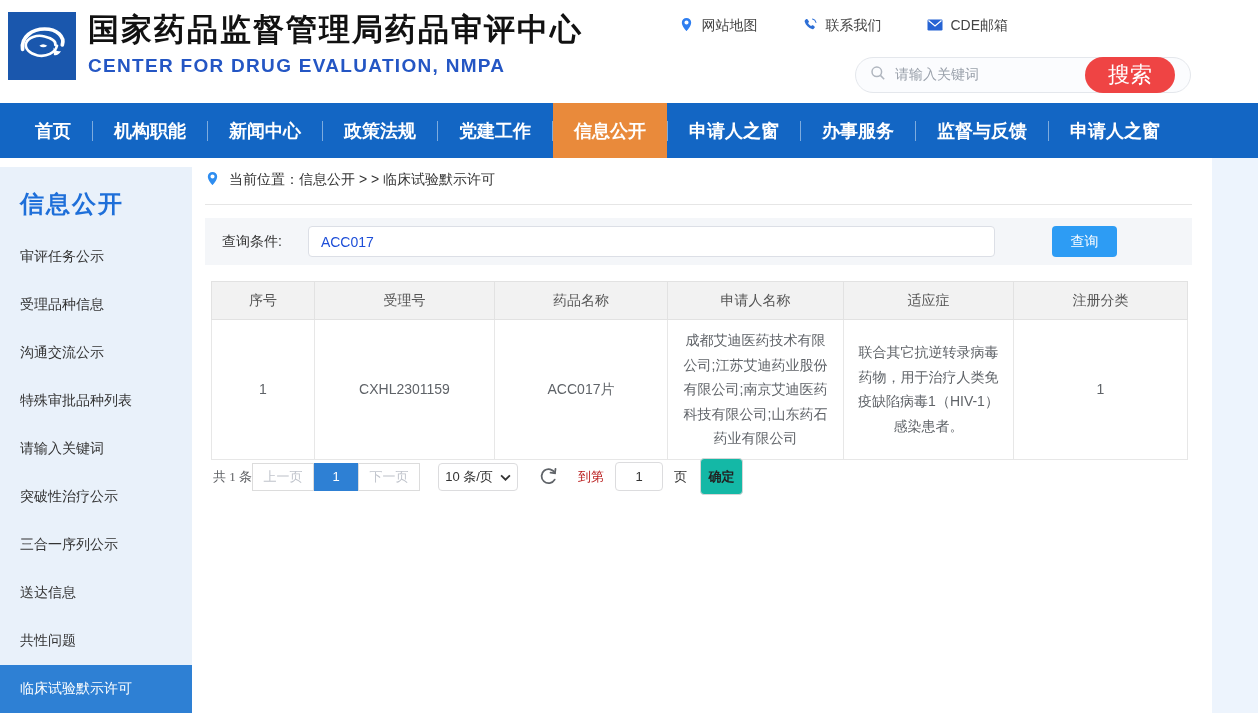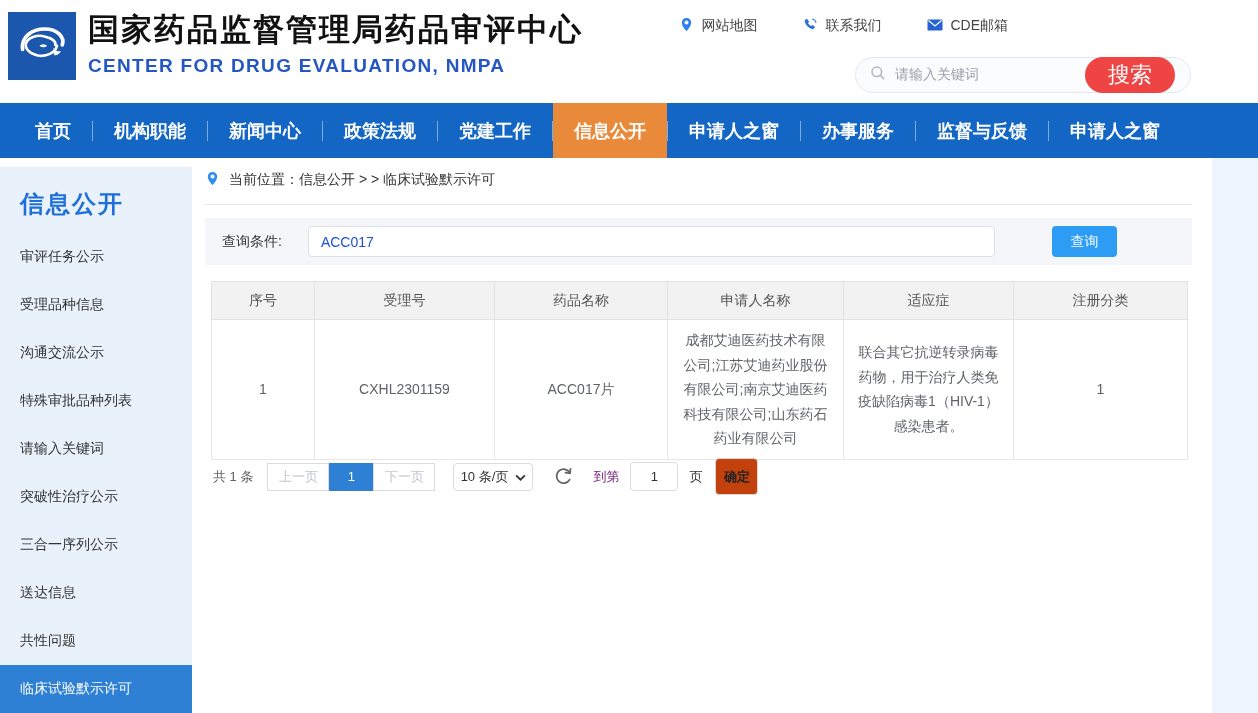--- a/index.html
+++ b/index.html
@@ -53,36 +53,36 @@
                border:none; border-radius:4px; color:#fff; font-size:14px; cursor:pointer; }
   .result-table { position:absolute; top:114px; left:6px; width:976px; border-collapse:collapse;
                   table-layout:fixed; font-size:14px; text-align:center;padding-left:7px; }
   .result-table th { background:#f2f2f2; height:38px; font-weight:normal; color:#555;
                      border:1px solid #e2e2e2; }
   .result-table td { height:118px; border:1px solid #e7e7e7; color:#5f6368; padding:8px 13px;
                      line-height:1.75; vertical-align:middle; }
   
   .pagination { position:absolute; top:291px; left:8px; display:flex; align-items:center;
                 font-size:13px; color:#606266; }
-  .pg-total { margin-right:14px; color:#606266; }
+  .pg-total { margin-right:0; color:#606266;font-family:Liberation Serif, serif; }
   .pg-btn { width:62px; height:28px; border:1px solid #dcdcdc; background:#fff; color:#c0c4cc;
             display:flex; align-items:center; justify-content:center; font-size:13px; cursor:pointer; }
   .pg-page { width:44px; height:28px; background:#2e80d4; color:#fff; border:1px solid #2e80d4;
              display:flex; align-items:center; justify-content:center; font-size:13px; cursor:pointer; }
   .pg-select { margin-left:18px; width:80px; height:28px; border:1px solid #dcdcde; border-radius:4px;
                display:flex; align-items:center; justify-content:center; gap:7px; color:#333;
                background:#fff; cursor:pointer; font-size:13px; }
   .pg-refresh { margin-left:21px; display:flex; align-items:center; cursor:pointer; }
-  .pg-goto-label { margin-left:20px; color:#701a75; }
+  .pg-goto-label { margin-left:20px; color:#b91c1c; }
   .pg-goto-input { margin-left:11px; width:48px; height:29px; border:1px solid #dcdcde; border-radius:4px;
                    text-align:center; font-size:13px; color:#333; outline:none;
                    font-family:"Liberation Sans","DejaVu Sans",sans-serif; }
   .pg-goto-unit { margin-left:11px; color:#333; }
   .pg-confirm { margin-left:13px; width:43px; height:37px; border:1px solid #d6d6d6; border-radius:4px;
-                background:#c2410c; color:#222; font-size:13px; font-weight:bold; cursor:pointer; }
+                background:#14b8a6; color:#222; font-size:13px; font-weight:bold; cursor:pointer; }
 </style>
 </head>
 <body>
 
 <div class="header">
   <div class="logo">
     <span>
       <svg width="60" height="60" viewBox="0 0 68 68" fill="none">
         <path d="M12 40 C10 26 23 17 37 17 C51 17 60 26 57 35" stroke="#fff" stroke-width="4.2" stroke-linecap="round"></path>
         <path d="M51 36 C49 44 39 49 29 47 C20 45 14 39 16 33 C18 27 28 23 37 25.5 C45 27.5 50 31 49 35" stroke="#fff" stroke-width="3" stroke-linecap="round"></path>

